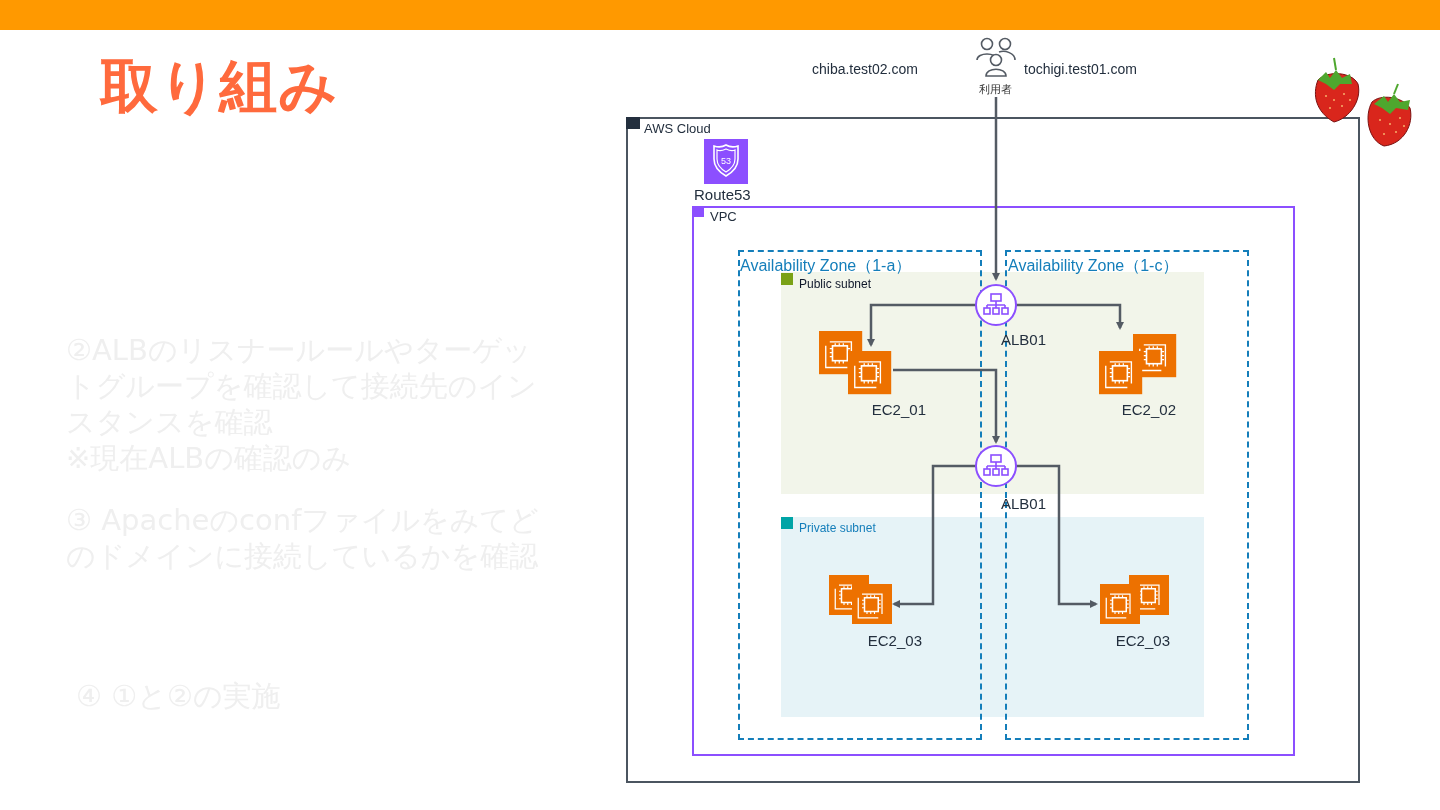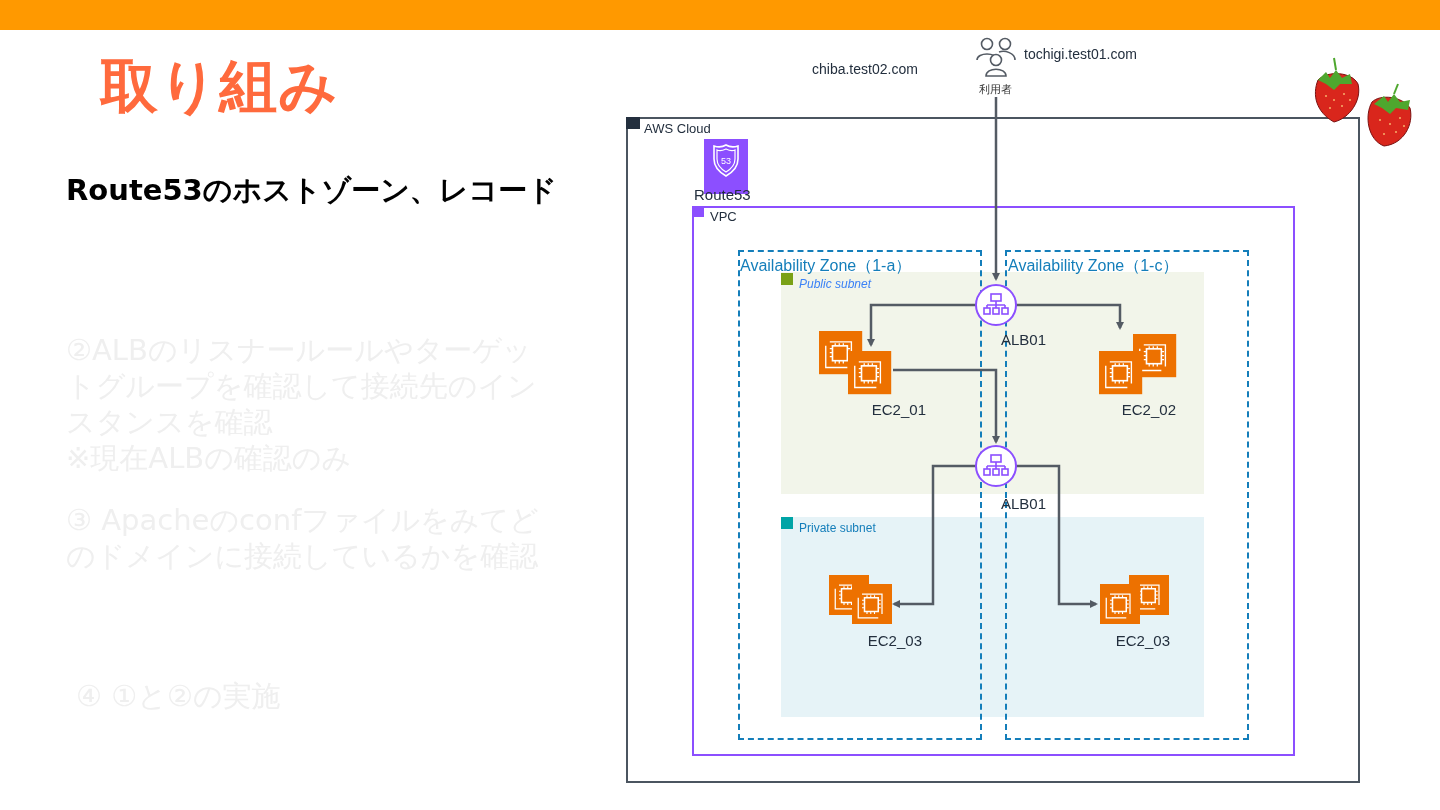--- a/index.html
+++ b/index.html
@@ -28,56 +28,55 @@
   .diagram * { pointer-events: auto; }
 
   .lbl { position: absolute; white-space: nowrap; }
   .domain-lbl { font-size: 14px; color: #232f3e; }
   .users-lbl { font-size: 11px; color: #333; }
 
   .aws-cloud { position: absolute; left: 626px; top: 117px; width: 734px; height: 666px; border: 2px solid #4b5560; }
   .aws-cloud-lbl { position: absolute; left: 644px; top: 121px; font-size: 13px; color: #232f3e; }
   .aws-cloud-icon { position: absolute; left: 626px; top: 117px; width: 14px; height: 12px; background: #232f3e; }
 
-  .route53-icon { position: absolute; left: 704px; top: 139px; width: 44px; height: 55px; background: #8c4fff; }
+  .route53-icon { position: absolute; left: 704px; top: 139px; width: 44px; height: 45px; background: #8c4fff; }
   .route53-lbl { position: absolute; left: 694px; top: 186px; font-size: 15px; color: #232f3e; }
 
   .vpc { position: absolute; left: 692px; top: 206px; width: 603px; height: 550px; border: 2px solid #8c4fff; }
   .vpc-icon { position: absolute; left: 692px; top: 206px; width: 12px; height: 11px; background: #8c4fff; }
   .vpc-lbl { position: absolute; left: 710px; top: 209px; font-size: 13px; color: #232f3e; }
 
   .az { position: absolute; border: 2px dashed #147eba; }
   .az-a { left: 738px; top: 250px; width: 244px; height: 490px; }
   .az-c { left: 1005px; top: 250px; width: 244px; height: 490px; }
   .az-lbl { position: absolute; font-size: 16px; color: #147eba; background: transparent; }
 
   .subnet { position: absolute; }
   .subnet-public { left: 781px; top: 272px; width: 423px; height: 222px; background: #f2f5ea; }
   .subnet-private { left: 781px; top: 517px; width: 423px; height: 200px; background: #e6f3f7; }
   .subnet-icon { position: absolute; width: 12px; height: 12px; }
   .subnet-public-icon { left: 781px; top: 273px; background: #7aa116; }
   .subnet-private-icon { left: 781px; top: 517px; background: #00a4a6; }
   .subnet-lbl { position: absolute; font-size: 12px; }
-  .subnet-public-lbl { left: 799px; top: 277px; color: #3b82f6; font-style: italic; }
+  .subnet-public-lbl { left: 799px; top: 277px; color: #0f172a; }
   .subnet-private-lbl { left: 799px; top: 521px; color: #147eba; }
 
   .node-lbl { position: absolute; font-size: 15px; color: #232f3e; text-align: right; width: 100px; }
 
   svg.overlay { position: absolute; left: 0; top: 0; }
 </style>
 </head>
 <body>
 
 <div class="top-bar"></div>
 
 <div class="slide-title">取り組み</div>
 
 <div class="steps">
   <div class="step step-active">
-    <div>Route53のホストゾーン、レコード</div>
   </div>
   <div class="step step-dim step-2">
     <div>②ALBのリスナールールやターゲッ</div>
     <div>トグループを確認して接続先のイン</div>
     <div>スタンスを確認</div>
     <div>※現在ALBの確認のみ</div>
   </div>
   <div class="step step-dim step-3">
     <div>③ Apacheのconfファイルをみてど</div>
     <div>のドメインに接続しているかを確認</div>
@@ -215,21 +214,21 @@
           <circle cx="1390" cy="124" r="1"></circle>
           <circle cx="1400" cy="118" r="1"></circle>
           <circle cx="1384" cy="134" r="1"></circle>
           <circle cx="1396" cy="132" r="1"></circle>
           <circle cx="1404" cy="126" r="1"></circle>
         </g>
     </g>
   </svg>
 
   <div class="lbl domain-lbl" style="left:812px; top:61px;">chiba.test02.com</div>
-  <div class="lbl domain-lbl" style="left:1024px; top:46px;">tochigi.test01.com</div>
+  <div class="lbl domain-lbl" style="left:1024px; top:61px;">tochigi.test01.com</div>
   <div class="lbl users-lbl" style="left:979px; top:82px;">利用者</div>
 
   <div class="node-lbl" style="left:946px; top:331px;">ALB01</div>
   <div class="node-lbl" style="left:946px; top:495px;">ALB01</div>
   <div class="node-lbl" style="left:826px; top:401px;">EC2_01</div>
   <div class="node-lbl" style="left:1076px; top:401px;">EC2_02</div>
   <div class="node-lbl" style="left:822px; top:632px;">EC2_03</div>
   <div class="node-lbl" style="left:1070px; top:632px;">EC2_03</div>
 </div>
 

